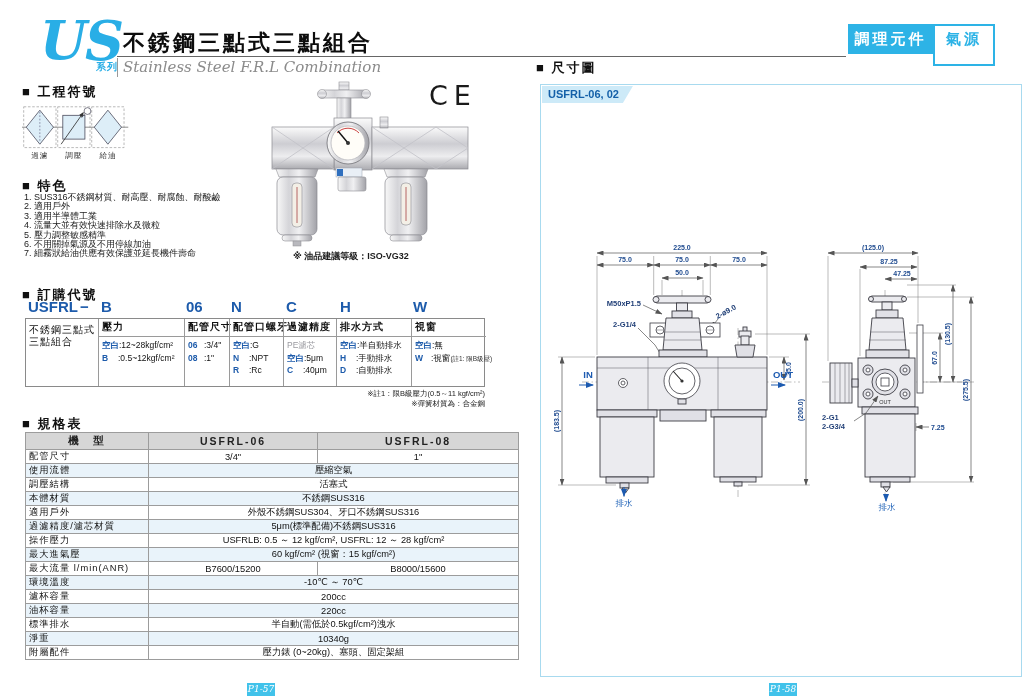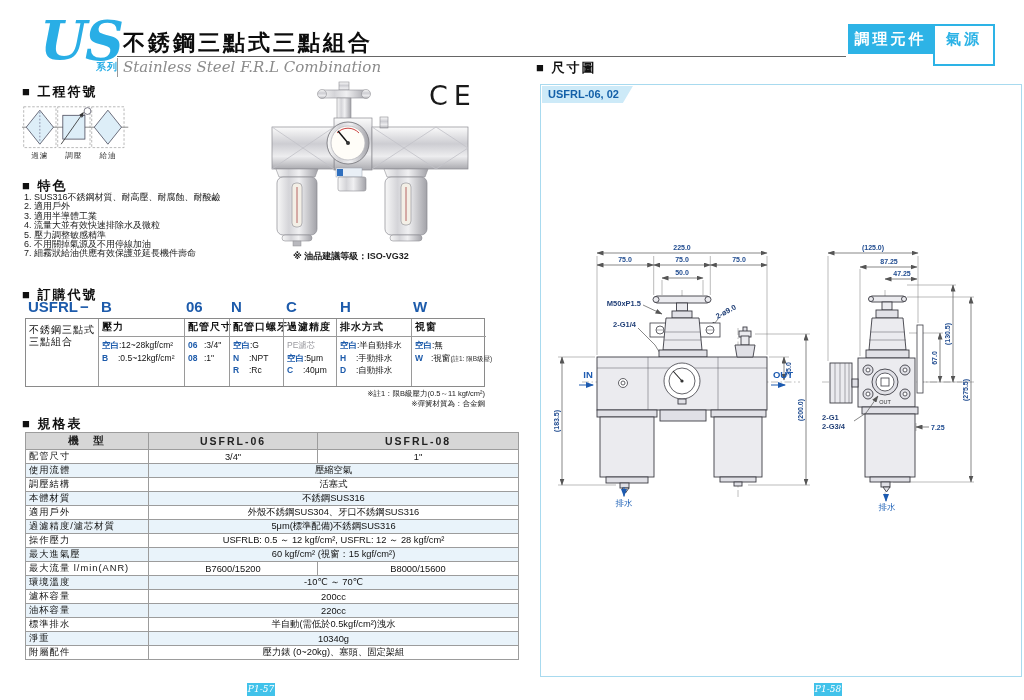--- a/index.html
+++ b/index.html
@@ -497,13 +497,13 @@
     <text class="lb" x="822" y="420" text-anchor="start">2-G1</text>
     <text class="lb" x="822" y="429" text-anchor="start">2-G3/4</text>
     <polyline class="dl" points="854,421 866,413 878,396" marker-end="url(#aE)"></polyline>
 
     <line x1="886" y1="494" x2="886" y2="501" stroke="#1c5ab0" stroke-width="1" marker-end="url(#aB)"></line>
     <text class="dr" x="887" y="510" text-anchor="middle">排水</text>
   </g>
 </svg>
 
 <div class="abs page-badge" style="left:247px;top:683px;width:28px;height:13px;">P1-57</div>
-<div class="abs page-badge" style="left:769px;top:683px;width:28px;height:13px;margin-left:45px;">P1-58</div>
+<div class="abs page-badge" style="left:769px;top:683px;width:28px;height:13px;">P1-58</div>
 
 </body></html>

